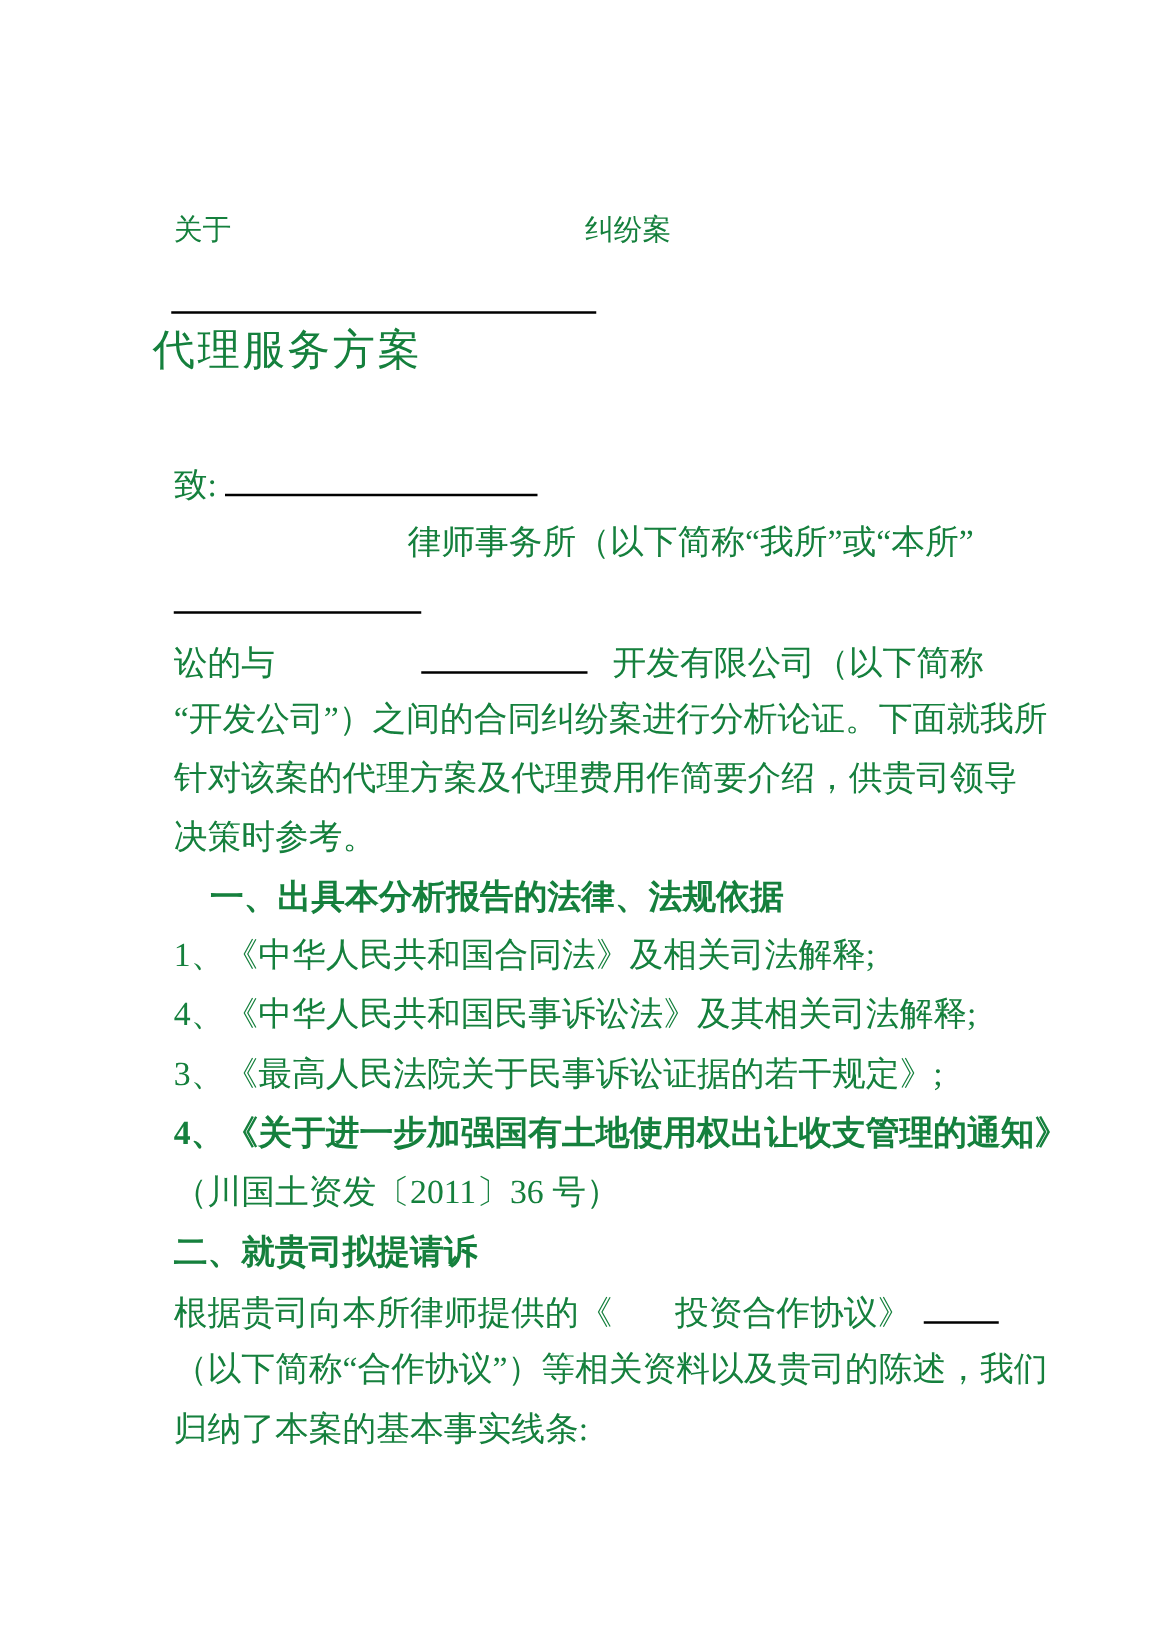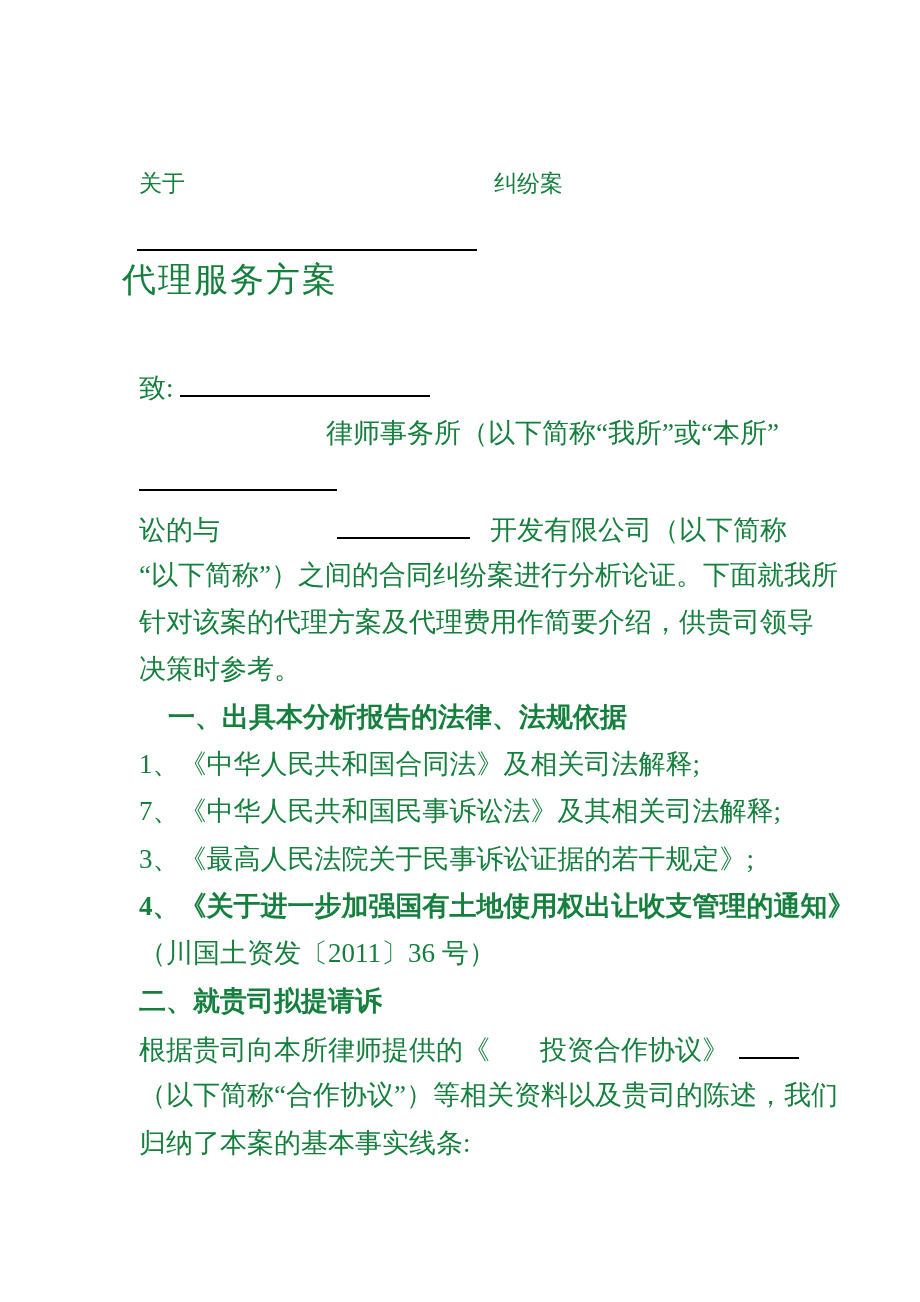--- a/index.html
+++ b/index.html
@@ -20,21 +20,21 @@
   
   .doc-header-left {
     position: absolute;
     left: 139px;
     top: 168px;
     font-size: 23px;
     white-space: nowrap;
   }
   .doc-header-right {
     position: absolute;
-    left: 494px;
+    left: 468px;
     top: 168px;
     font-size: 23px;
     white-space: nowrap;
   }
   
   .title-rule {
     position: absolute;
     left: 137px;
     top: 249px;
     height: 2px;
@@ -82,26 +82,26 @@
 
   <div class="title-rule" style="width: 340px;"></div>
 
   <div class="doc-title">代理服务方案</div>
 
   <div id="doc-body">
       <div class="line" style="top: 368px;"><span>致: </span><span class="blank" style="width: 250px;"></span></div>
       <div class="line" style="top: 415px; padding-left: 187px;"><span>律师事务所（以下简称“我所”或“本所”</span></div>
       <div class="line" style="top: 462px;"><span class="blank" style="width: 198px;"></span><span class="gap" style="width: 13px;"></span></div>
       <div class="line" style="top: 510px;"><span>讼的与</span><span class="gap" style="width: 117px;"></span><span class="blank" style="width: 133px;"></span><span class="gap" style="width: 20px;"></span><span>开发有限公司（以下简称</span></div>
-      <div class="line" style="top: 557px;"><span>“以下简称”）之间的合同纠纷案进行分析论证。下面就我所</span></div>
+      <div class="line" style="top: 557px;"><span>“开发公司”）之间的合同纠纷案进行分析论证。下面就我所</span></div>
       <div class="line" style="top: 604px; text-align: right;"><span>针对该案的代理方案及代理费用作简要介绍，供贵司领导</span></div>
       <div class="line" style="top: 651px;"><span>决策时参考。</span></div>
       <div class="line bold" style="top: 699px; margin-left: 29px;"><span>一、出具本分析报告的法律、法规依据</span></div>
       <div class="line" style="top: 746px;"><span>1、《中华人民共和国合同法》及相关司法解释;</span></div>
-      <div class="line" style="top: 793px;"><span>7、《中华人民共和国民事诉讼法》及其相关司法解释;</span></div>
+      <div class="line" style="top: 793px;"><span>4、《中华人民共和国民事诉讼法》及其相关司法解释;</span></div>
       <div class="line" style="top: 841px;"><span>3、《最高人民法院关于民事诉讼证据的若干规定》;</span></div>
       <div class="line" style="top: 888px; font-weight: bold;"><span>4、《关于进一步加强国有土地使用权出让收支管理的通知》</span></div>
       <div class="line" style="top: 935px;"><span>（川国土资发〔2011〕36 号）</span></div>
       <div class="line bold" style="top: 983px;"><span>二、就贵司拟提请诉</span></div>
       <div class="line" style="top: 1030px;"><span>根据贵司向本所律师提供的《</span><span class="gap" style="width: 50px;"></span><span>投资合作协议》</span><span class="gap" style="width: 10px;"></span><span class="blank" style="width: 60px;"></span></div>
       <div class="line" style="top: 1077px;"><span>（以下简称“合作协议”）等相关资料以及贵司的陈述，我们</span></div>
       <div class="line" style="top: 1125px;"><span>归纳了本案的基本事实线条:</span></div>
     </div>
 
 </div>

